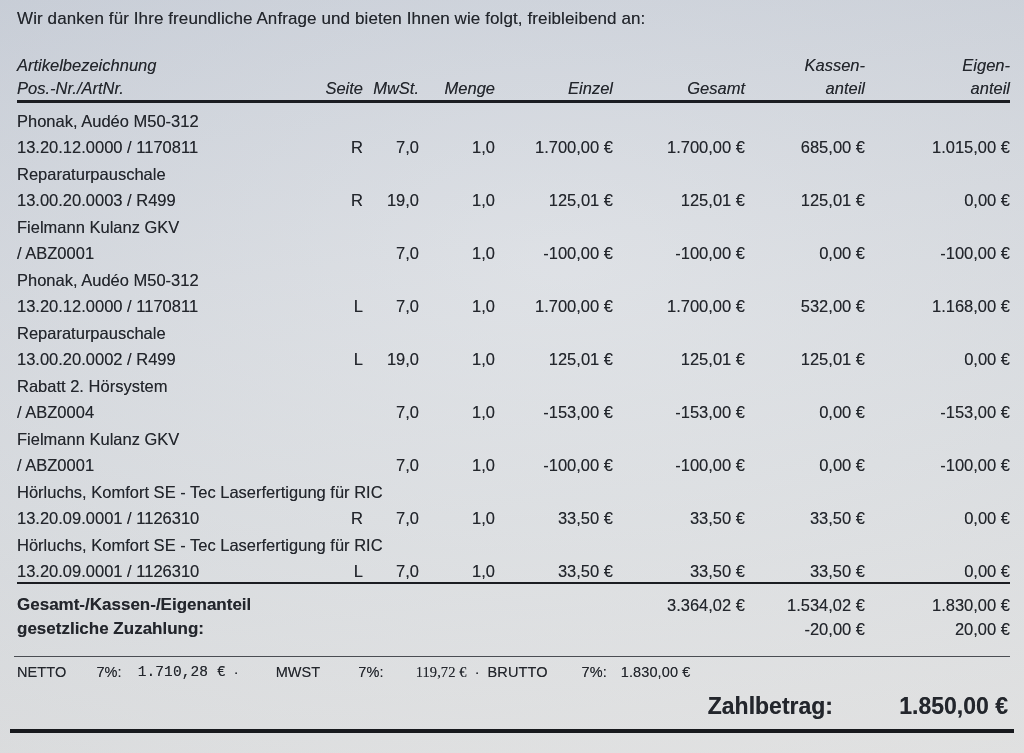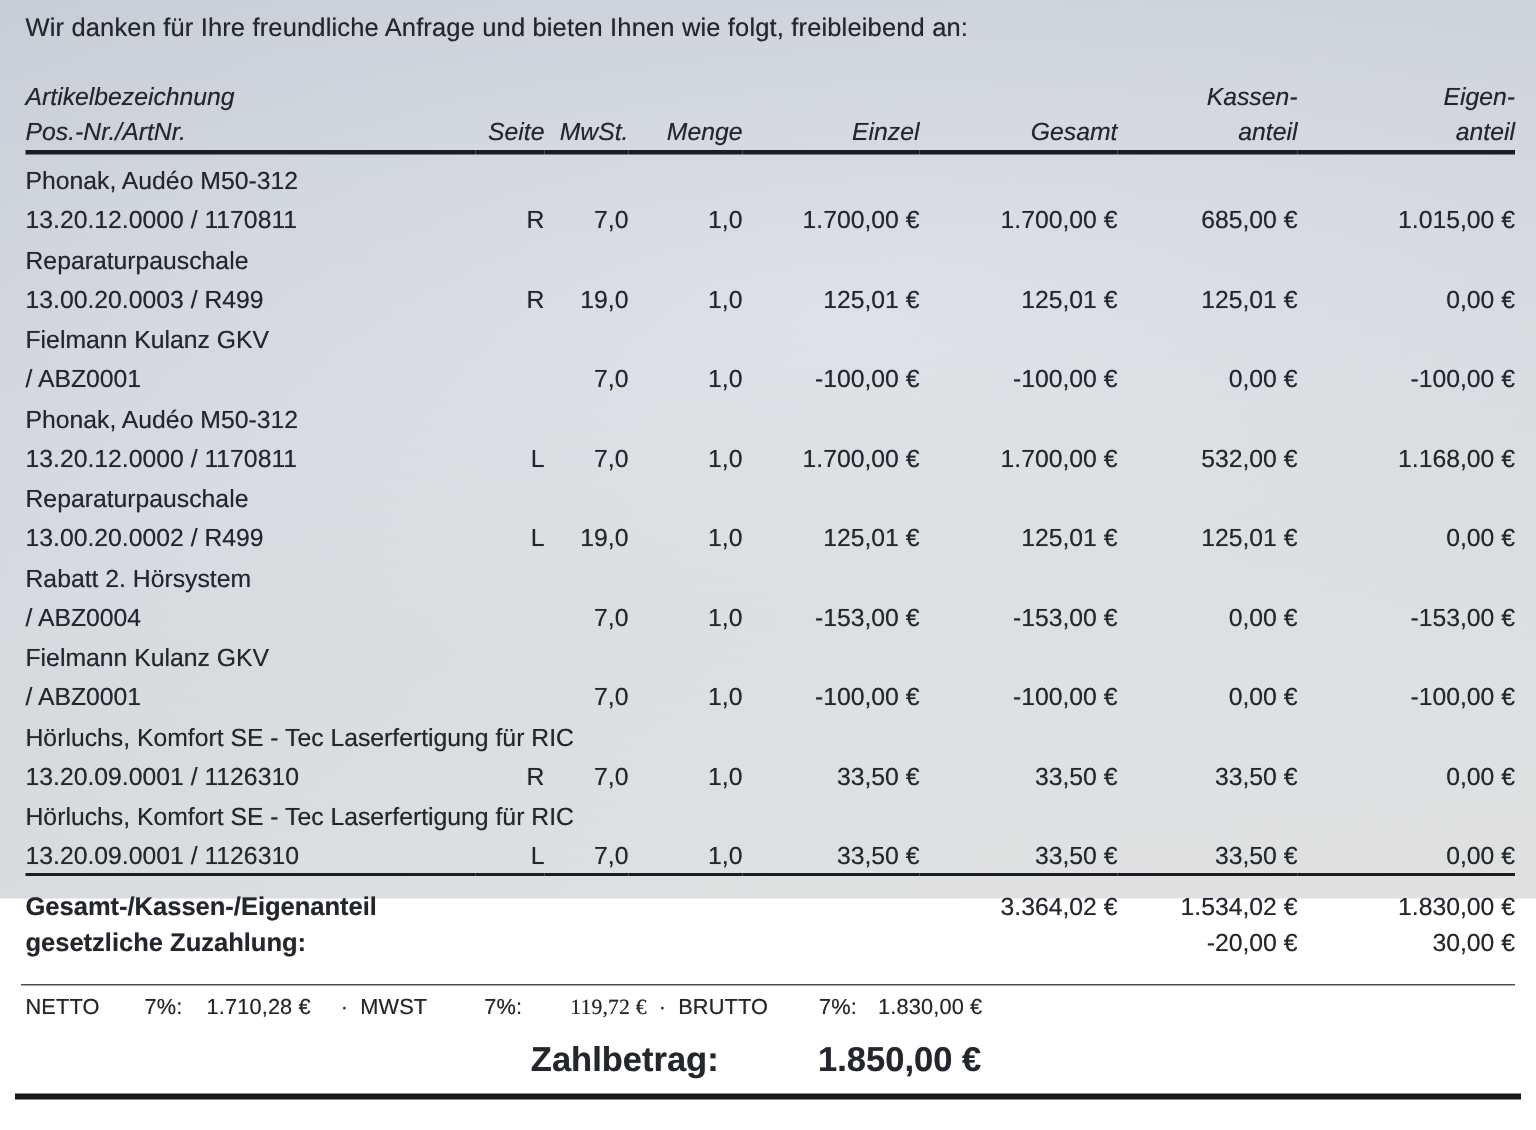--- a/index.html
+++ b/index.html
@@ -1,19 +1,19 @@
 <!DOCTYPE html>
 <html><head>
 <meta charset="utf-8">
 <style>
   html,body{margin:0;padding:0;}
   body{width:1024px;height:753px;overflow:hidden;}
   .page{
     position:relative;
-    width:1024px;height:599px;
+    width:1024px;height:753px;
     background:
       radial-gradient(130% 100% at 55% 35%, rgba(255,255,255,0.22), rgba(30,40,60,0.07)),
       linear-gradient(173deg,#c9cfd9 0%, #d4d8de 35%, #dcdfe2 65%, #e9e9e8 100%);
     font-family:"Liberation Sans", sans-serif;
     color:#23262c;
     text-shadow:0 0 0.5px rgba(35,40,48,0.55);
   }
   .intro{
     padding:9px 0 0 17px;
     font-size:17px;
@@ -72,31 +72,31 @@
   .tax-line{
     display:flex;
     align-items:flex-start;
     margin:7px 0 0 17px;
     font-size:14.5px;
     letter-spacing:0.1px;
   }
   .tax-line span{display:inline-block;}
   .tax-line span:nth-child(1){margin-right:30px;}
   .tax-line span:nth-child(2){margin-right:16px;}
-  .tax-line span:nth-child(3){margin-right:20px;}
+  .tax-line span:nth-child(3){margin-right:8px;font-family:Liberation Mono, monospace;}
   .tax-line span:nth-child(4){margin-right:8px;}
-  .tax-line span:nth-child(5){margin-right:38px;}
+  .tax-line span:nth-child(5){margin-right:38px;margin-left:29px;}
   .tax-line span:nth-child(6){margin-right:32px;}
   .tax-line span:nth-child(7){margin-right:8px;font-family:Liberation Serif, serif;}
   .tax-line span:nth-child(8){margin-right:8px;}
   .tax-line span:nth-child(9){margin-right:34px;}
   .tax-line span:nth-child(10){margin-right:14px;}
   .total-row{
     display:flex;
-    justify-content:center;
+    justify-content:flex-end;
     align-items:baseline;
     margin:12px 16px 0 0;
     font-weight:bold;
     font-size:23px;
   }
   .total-row .total-value{
     width:175px;
     text-align:right;
   }
   .thick-rule{
@@ -274,21 +274,21 @@
     <tbody>
       <tr class="summary-row first">
         <td class="label" colspan="5">Gesamt-/Kassen-/Eigenanteil</td>
         <td class="ar">3.364,02 €</td>
         <td class="ar">1.534,02 €</td>
         <td class="ar bold">1.830,00 €</td>
       </tr>
       <tr class="summary-row">
         <td class="label" colspan="6">gesetzliche Zuzahlung:</td>
         <td class="ar">-20,00 €</td>
-        <td class="ar bold">30,00 €</td>
+        <td class="ar bold">20,00 €</td>
       </tr>
     </tbody>
   </table>
 
   <div class="thin-rule"></div>
 
   <div class="tax-line">
     <span>NETTO</span>
     <span>7%:</span>
     <span>1.710,28 €</span>

